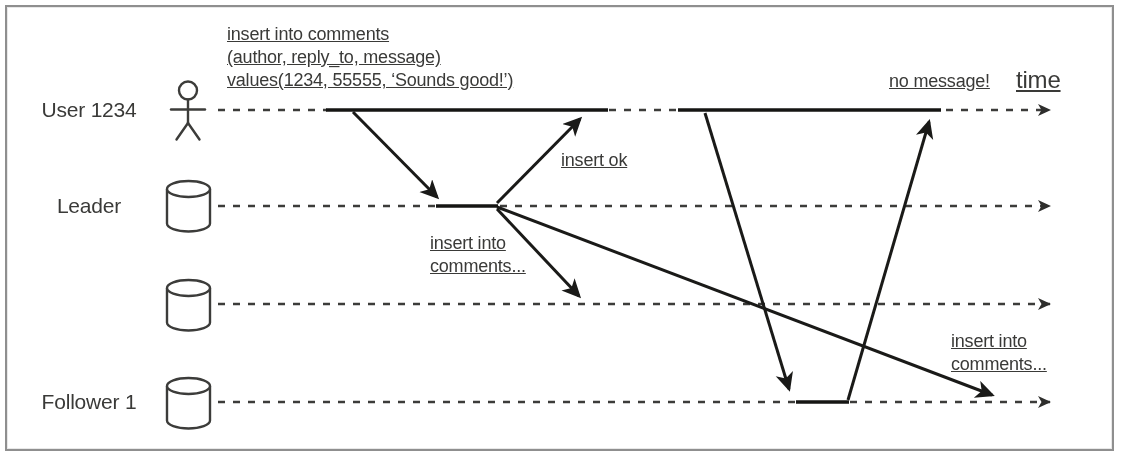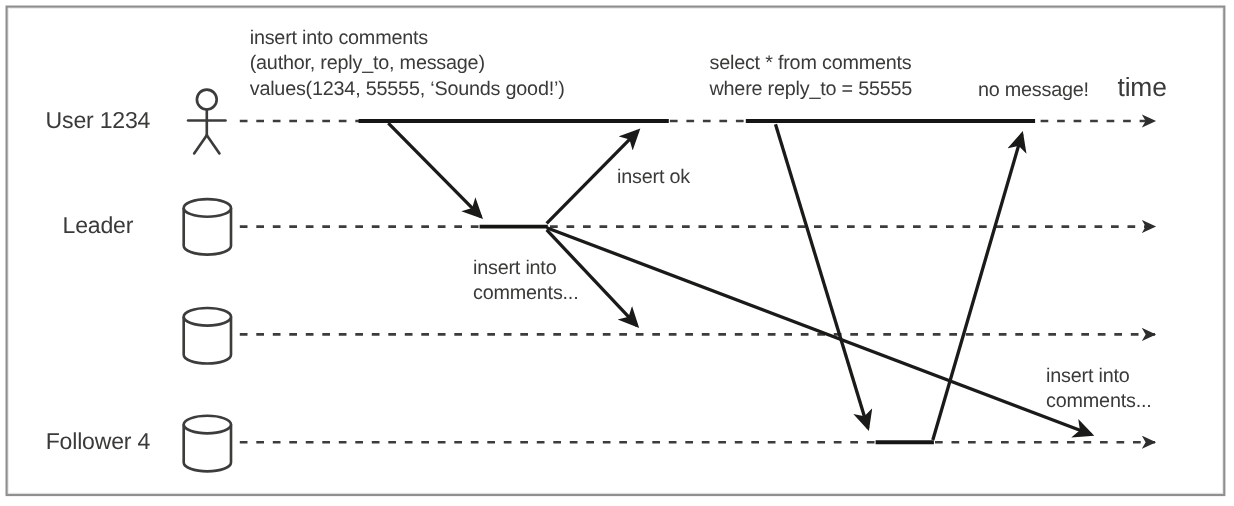--- a/index.html
+++ b/index.html
@@ -13,21 +13,21 @@
     border:2px solid #8f8f8f;box-sizing:border-box;
     box-shadow:inset 0 0 0 1px #e8e8e8;
   }
   svg.diagram{position:absolute;left:0;top:0;}
   .lane-label{
     position:absolute;left:28px;width:122px;text-align:center;
     font-size:21px;line-height:26px;letter-spacing:-0.2px;
   }
   .ann{
     position:absolute;font-size:18px;line-height:23px;
-    white-space:pre-line;letter-spacing:-0.2px;
+    white-space:pre-line;letter-spacing:-0.2px;text-decoration:underline;
   }
   .time-label{font-size:24px;line-height:26px;}
 </style>
 </head>
 <body>
 
 <div class="canvas">
 
   <div class="frame"></div>
 
@@ -91,33 +91,31 @@
       <ellipse cx="21.5" cy="8" rx="21.5" ry="8" fill="#ffffff"></ellipse>
     </g>
     <g transform="translate(167,378)" stroke="#3c3c3a" stroke-width="2.4">
       <path d="M0 8 V42.5 A21.5 8 0 0 0 43 42.5 V8" fill="#ffffff"></path>
       <ellipse cx="21.5" cy="8" rx="21.5" ry="8" fill="#ffffff"></ellipse>
     </g>
   </svg>
 
   <div class="lane-label" style="top:97px">User 1234</div>
   <div class="lane-label" style="top:193px">Leader</div>
-  <div class="lane-label" style="top:389px">Follower 4</div>
+  <div class="lane-label" style="top:389px">Follower 1</div>
 
   <div class="ann" style="left:227px;top:23px">insert into comments
 (author, reply_to, message)
 values(1234, 55555, ‘Sounds good!’)</div>
 
   <div class="ann" style="left:561px;top:149px">insert ok</div>
 
   <div class="ann" style="left:430px;top:232px">insert into
 comments...</div>
 
-  <div class="ann" style="left:645px;top:46px">select * from comments
-where reply_to = 55555</div>
 
   <div class="ann" style="left:889px;top:70px">no message!</div>
 
   <div class="ann" style="left:951px;top:330px">insert into
 comments...</div>
 
   <div class="ann time-label" style="left:1016px;top:67px">time</div>
 
 </div>
 

